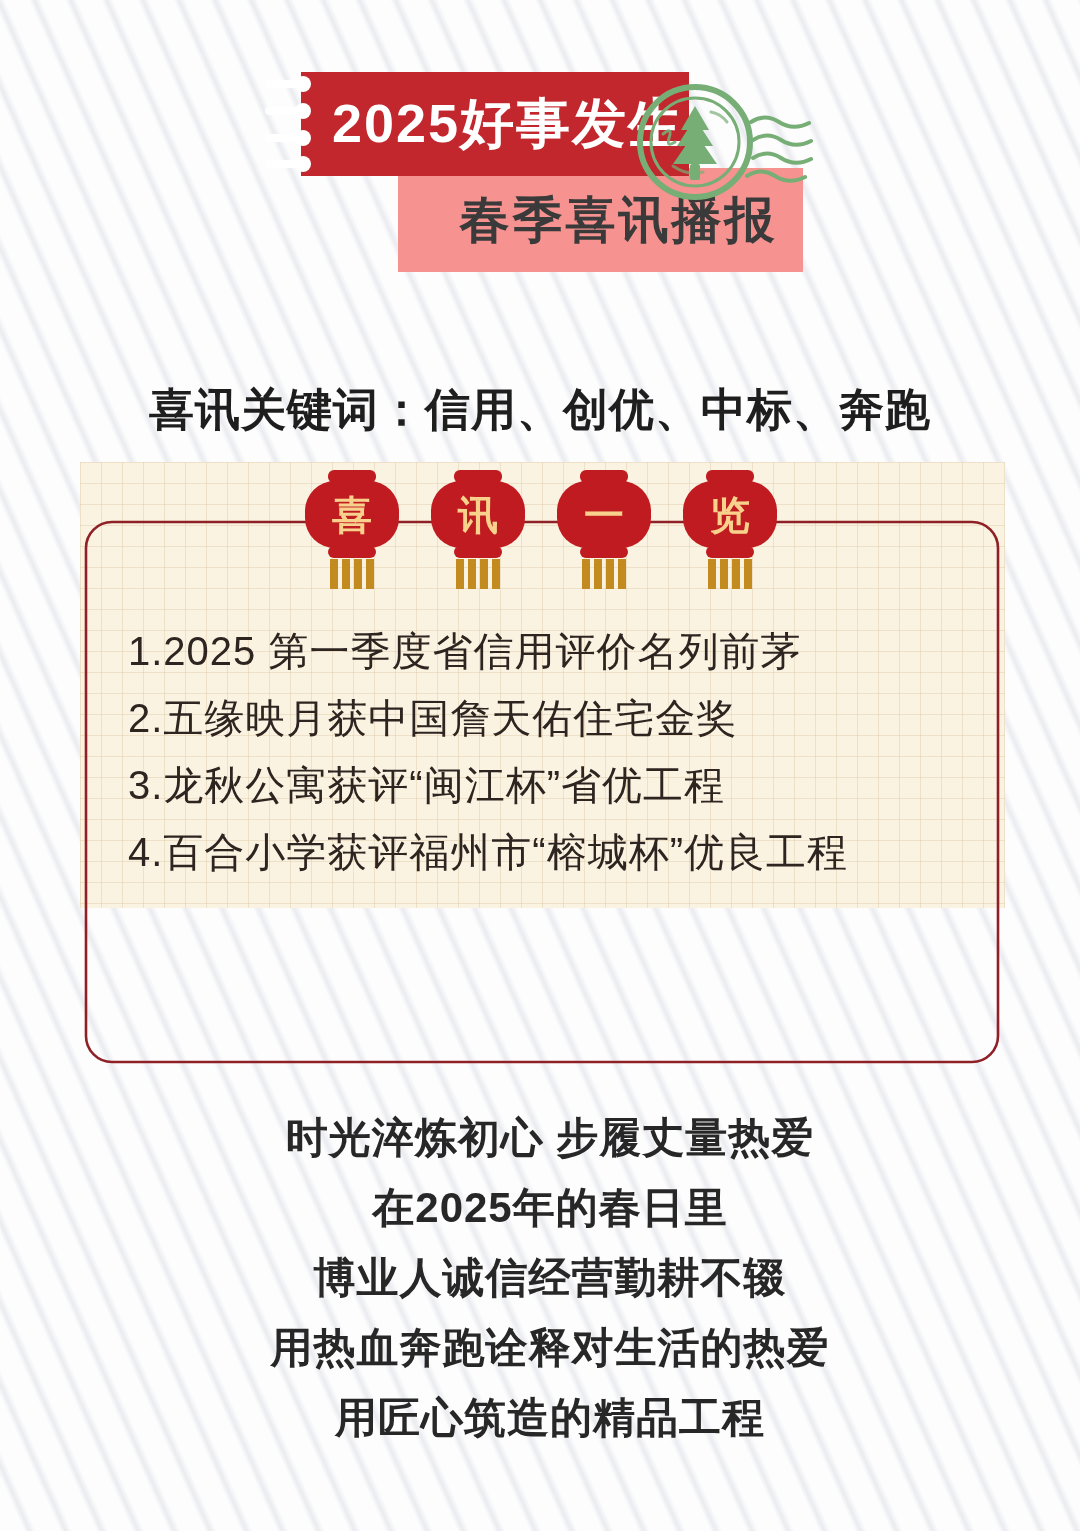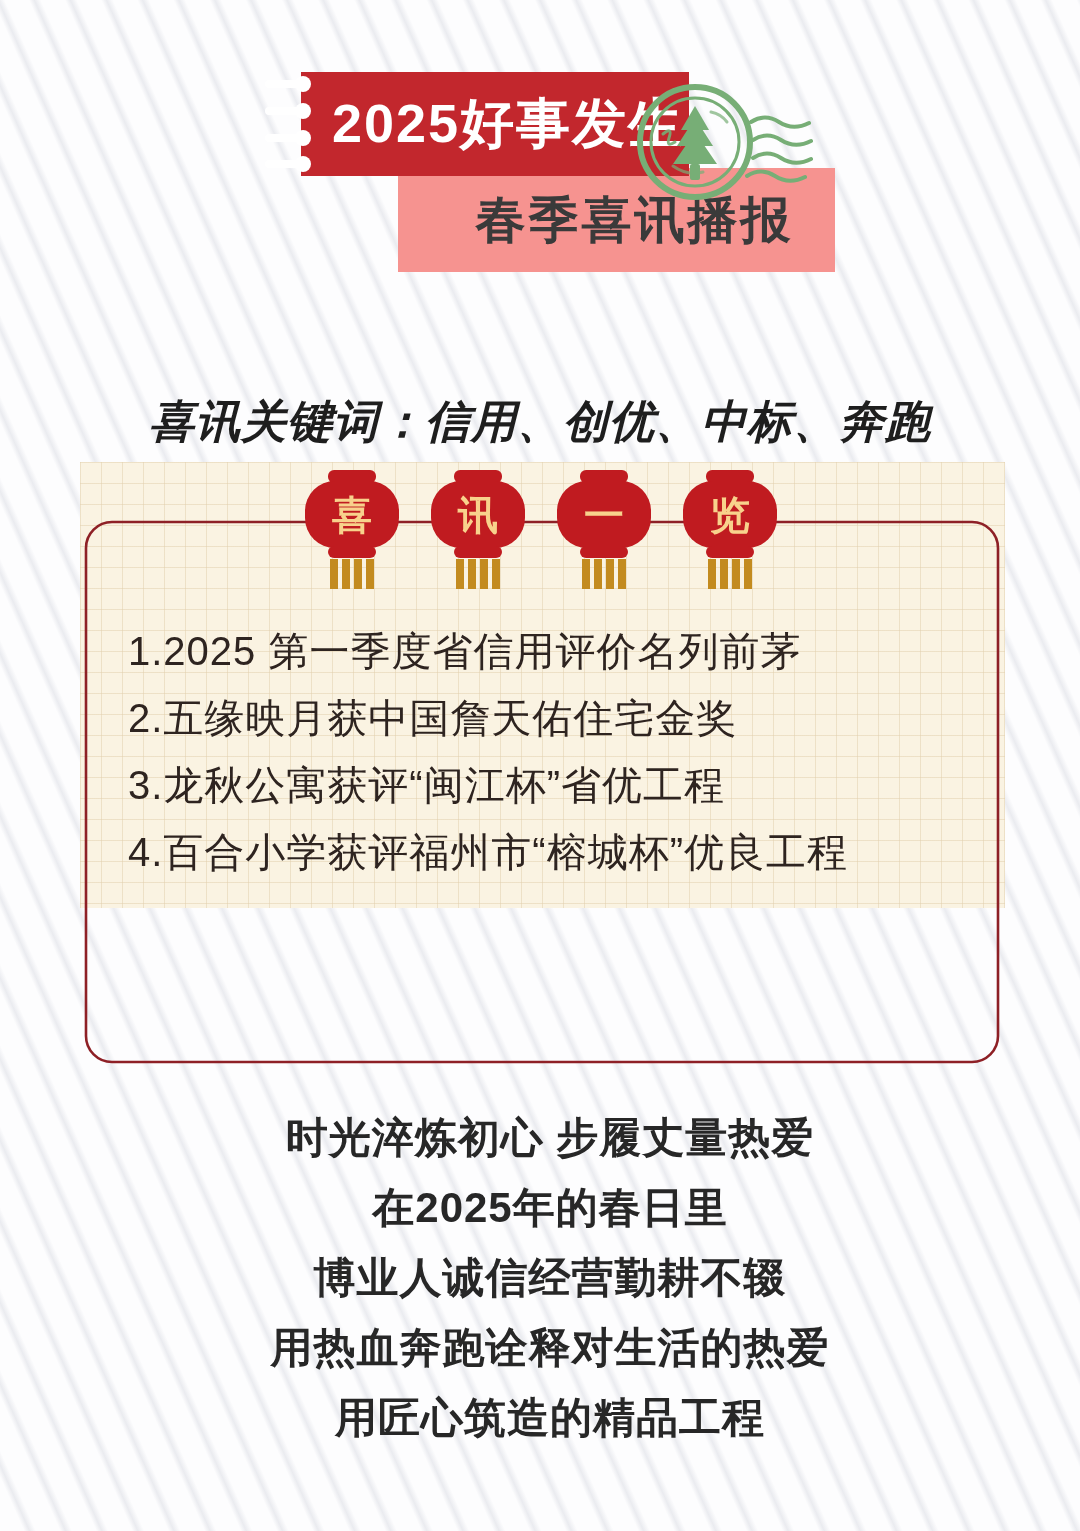--- a/index.html
+++ b/index.html
@@ -36,35 +36,35 @@
   .ring::before{
     content:""; position:absolute; right:8px; top:4px; width:38px; height:8px;
     background:#ffffff; border-radius:5px;
   }
   .ring:nth-child(1){ top:4px; }
   .ring:nth-child(2){ top:31px; }
   .ring:nth-child(3){ top:58px; }
   .ring:nth-child(4){ top:84px; }
 
   .banner-pink{
-    position:absolute; left:398px; top:168px; width:437px; height:104px;
+    position:absolute; left:398px; top:168px; width:405px; height:104px;
     background:#f69390; z-index:2;
     display:flex; align-items:center; justify-content:center;
   }
   .banner-pink .subtitle{
     color:#3a3a3a; font-size:50px; font-weight:800; letter-spacing:3px;
     padding-left:36px; white-space:nowrap;
   }
 
   .stamp{ position:absolute; left:633px; top:82px; z-index:5; }
 
   
   .keywords{
-    position:absolute; left:0; top:392px; width:1080px; text-align:center;
-    font-size:45px; font-weight:800; font-style:italic; color:#1e1e1e;
+    position:absolute; left:0; top:380px; width:1080px; text-align:center;
+    font-size:45px; font-weight:800; color:#1e1e1e;
     letter-spacing:1px; z-index:2; white-space:nowrap;
   }
 
   
   .panel{
     position:absolute; left:80px; top:462px; width:925px; height:446px;
     background-color:#faf3e2;
     background-image:
       linear-gradient(rgba(226,209,176,0.55) 1px, transparent 1px),
       linear-gradient(90deg, rgba(226,209,176,0.55) 1px, transparent 1px);

